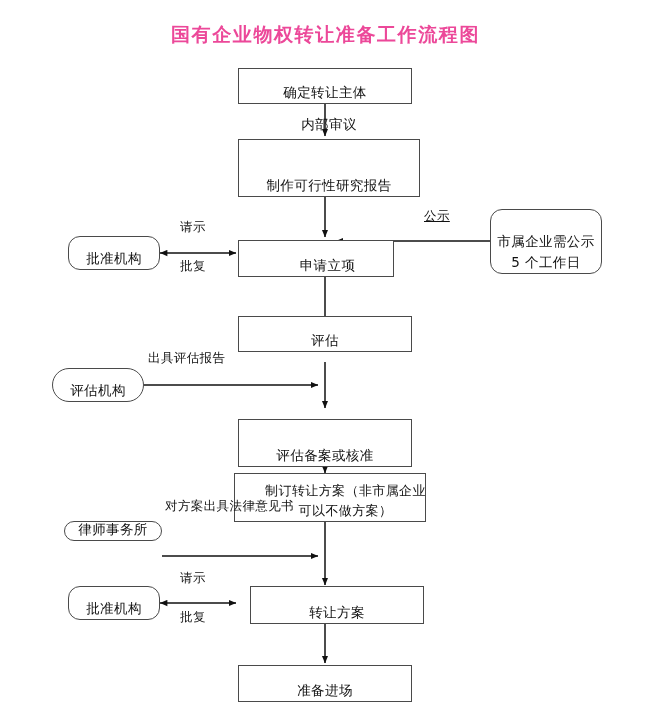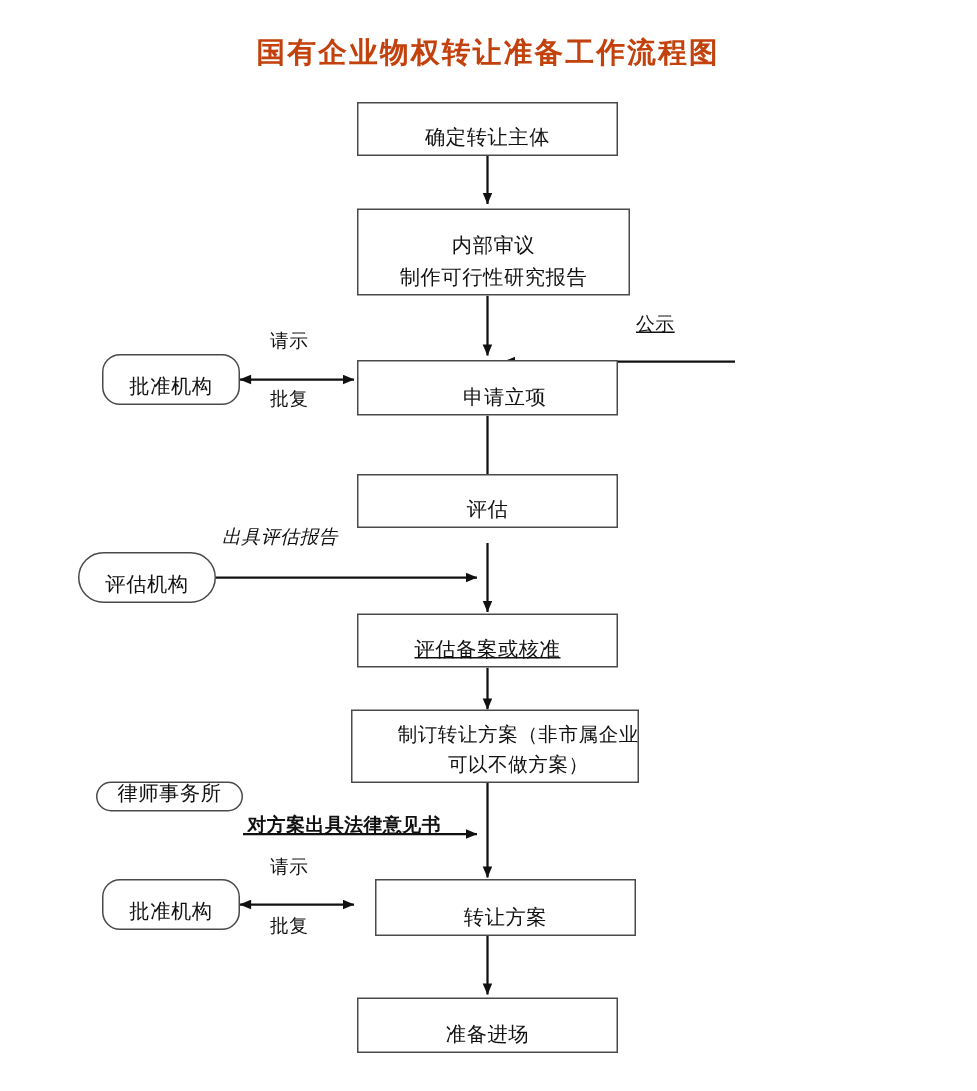--- a/index.html
+++ b/index.html
@@ -57,21 +57,21 @@
     z-index: 4;
   }
   #title {
     position: absolute;
     left: 0;
     top: 22px;
     width: 651px;
     text-align: center;
     font-size: 19px;
     font-weight: bold;
-    color: #c2410c;
+    color: #ec4899;
     letter-spacing: 1.6px;
     z-index: 5;
   }
 </style>
 </head>
 <body>
 
 <div id="page">
 
   <div id="title">国有企业物权转让准备工作流程图</div>
@@ -111,43 +111,47 @@
       <line x1="160" y1="603" x2="236" y2="603" marker-end="url(#arrow)" marker-start="url(#arrow-rev)"></line>
 
       <line x1="325" y1="624" x2="325" y2="663" marker-end="url(#arrow)"></line>
     </g>
   </svg>
 
   <div class="node" style="left:238px; top:68px; width:174px; height:36px;">
     <span class="line">确定转让主体</span>
   </div>
 
-  <div class="node" style="left:238px; top:139px; width:182px; height:58px;">
+  <div class="node" style="left:238px; top:139px; width:182px; height:58px;gap:40px;">
     <span class="line">内部审议</span>
     <span class="line">制作可行性研究报告</span>
   </div>
 
   <div class="node rounded" style="left:68px; top:236px; width:92px; height:34px;">
     <span class="line">批准机构</span>
   </div>
 
-  <div class="node" style="left:238px; top:240px; width:174px; height:37px;padding-left:23px;">
+  <div class="node" style="left:238px; top:240px; width:156px; height:37px;padding-left:23px;">
     <span class="line">申请立项</span>
   </div>
 
+  <div class="node rounded" style="left:490px; top:209px; width:112px; height:65px;">
+    <span class="line">市属企业需公示</span>
+    <span class="line">5 个工作日</span>
+  </div>
 
   <div class="node" style="left:238px; top:316px; width:174px; height:36px;">
     <span class="line">评估</span>
   </div>
 
   <div class="node rounded" style="left:52px; top:368px; width:92px; height:34px;border-radius:17px;">
     <span class="line">评估机构</span>
   </div>
 
-  <div class="node" style="left:238px; top:409px; width:174px; height:36px;text-decoration:underline;">
+  <div class="node" style="left:238px; top:419px; width:174px; height:48px;">
     <span class="line">评估备案或核准</span>
   </div>
 
   <div class="node" style="left:234px; top:473px; width:192px; height:49px; font-size:13px;padding-left:31px;">
     <span class="line">制订转让方案（非市属企业</span>
     <span class="line">可以不做方案）</span>
   </div>
 
   <div class="node rounded" style="left:64px; top:521px; width:98px; height:20px;">
     <span class="line">律师事务所</span>
@@ -164,21 +168,21 @@
   <div class="node" style="left:238px; top:665px; width:174px; height:37px;">
     <span class="line">准备进场</span>
   </div>
 
   <div class="edge-label" style="left:180px; top:219px;">请示</div>
 
   <div class="edge-label" style="left:180px; top:258px;">批复</div>
 
   <div class="edge-label" style="left:424px; top:208px;text-decoration:underline;">公示</div>
 
-  <div class="edge-label" style="left:148px; top:350px;font-style:italic;">出具评估报告</div>
+  <div class="edge-label" style="left:148px; top:350px;">出具评估报告</div>
 
-  <div class="edge-label" style="left:165px; top:542px;font-weight:bold;">对方案出具法律意见书</div>
+  <div class="edge-label" style="left:165px; top:498px;">对方案出具法律意见书</div>
 
   <div class="edge-label" style="left:180px; top:570px;">请示</div>
 
   <div class="edge-label" style="left:180px; top:609px;">批复</div>
 
 </div>
 
 </body></html>

